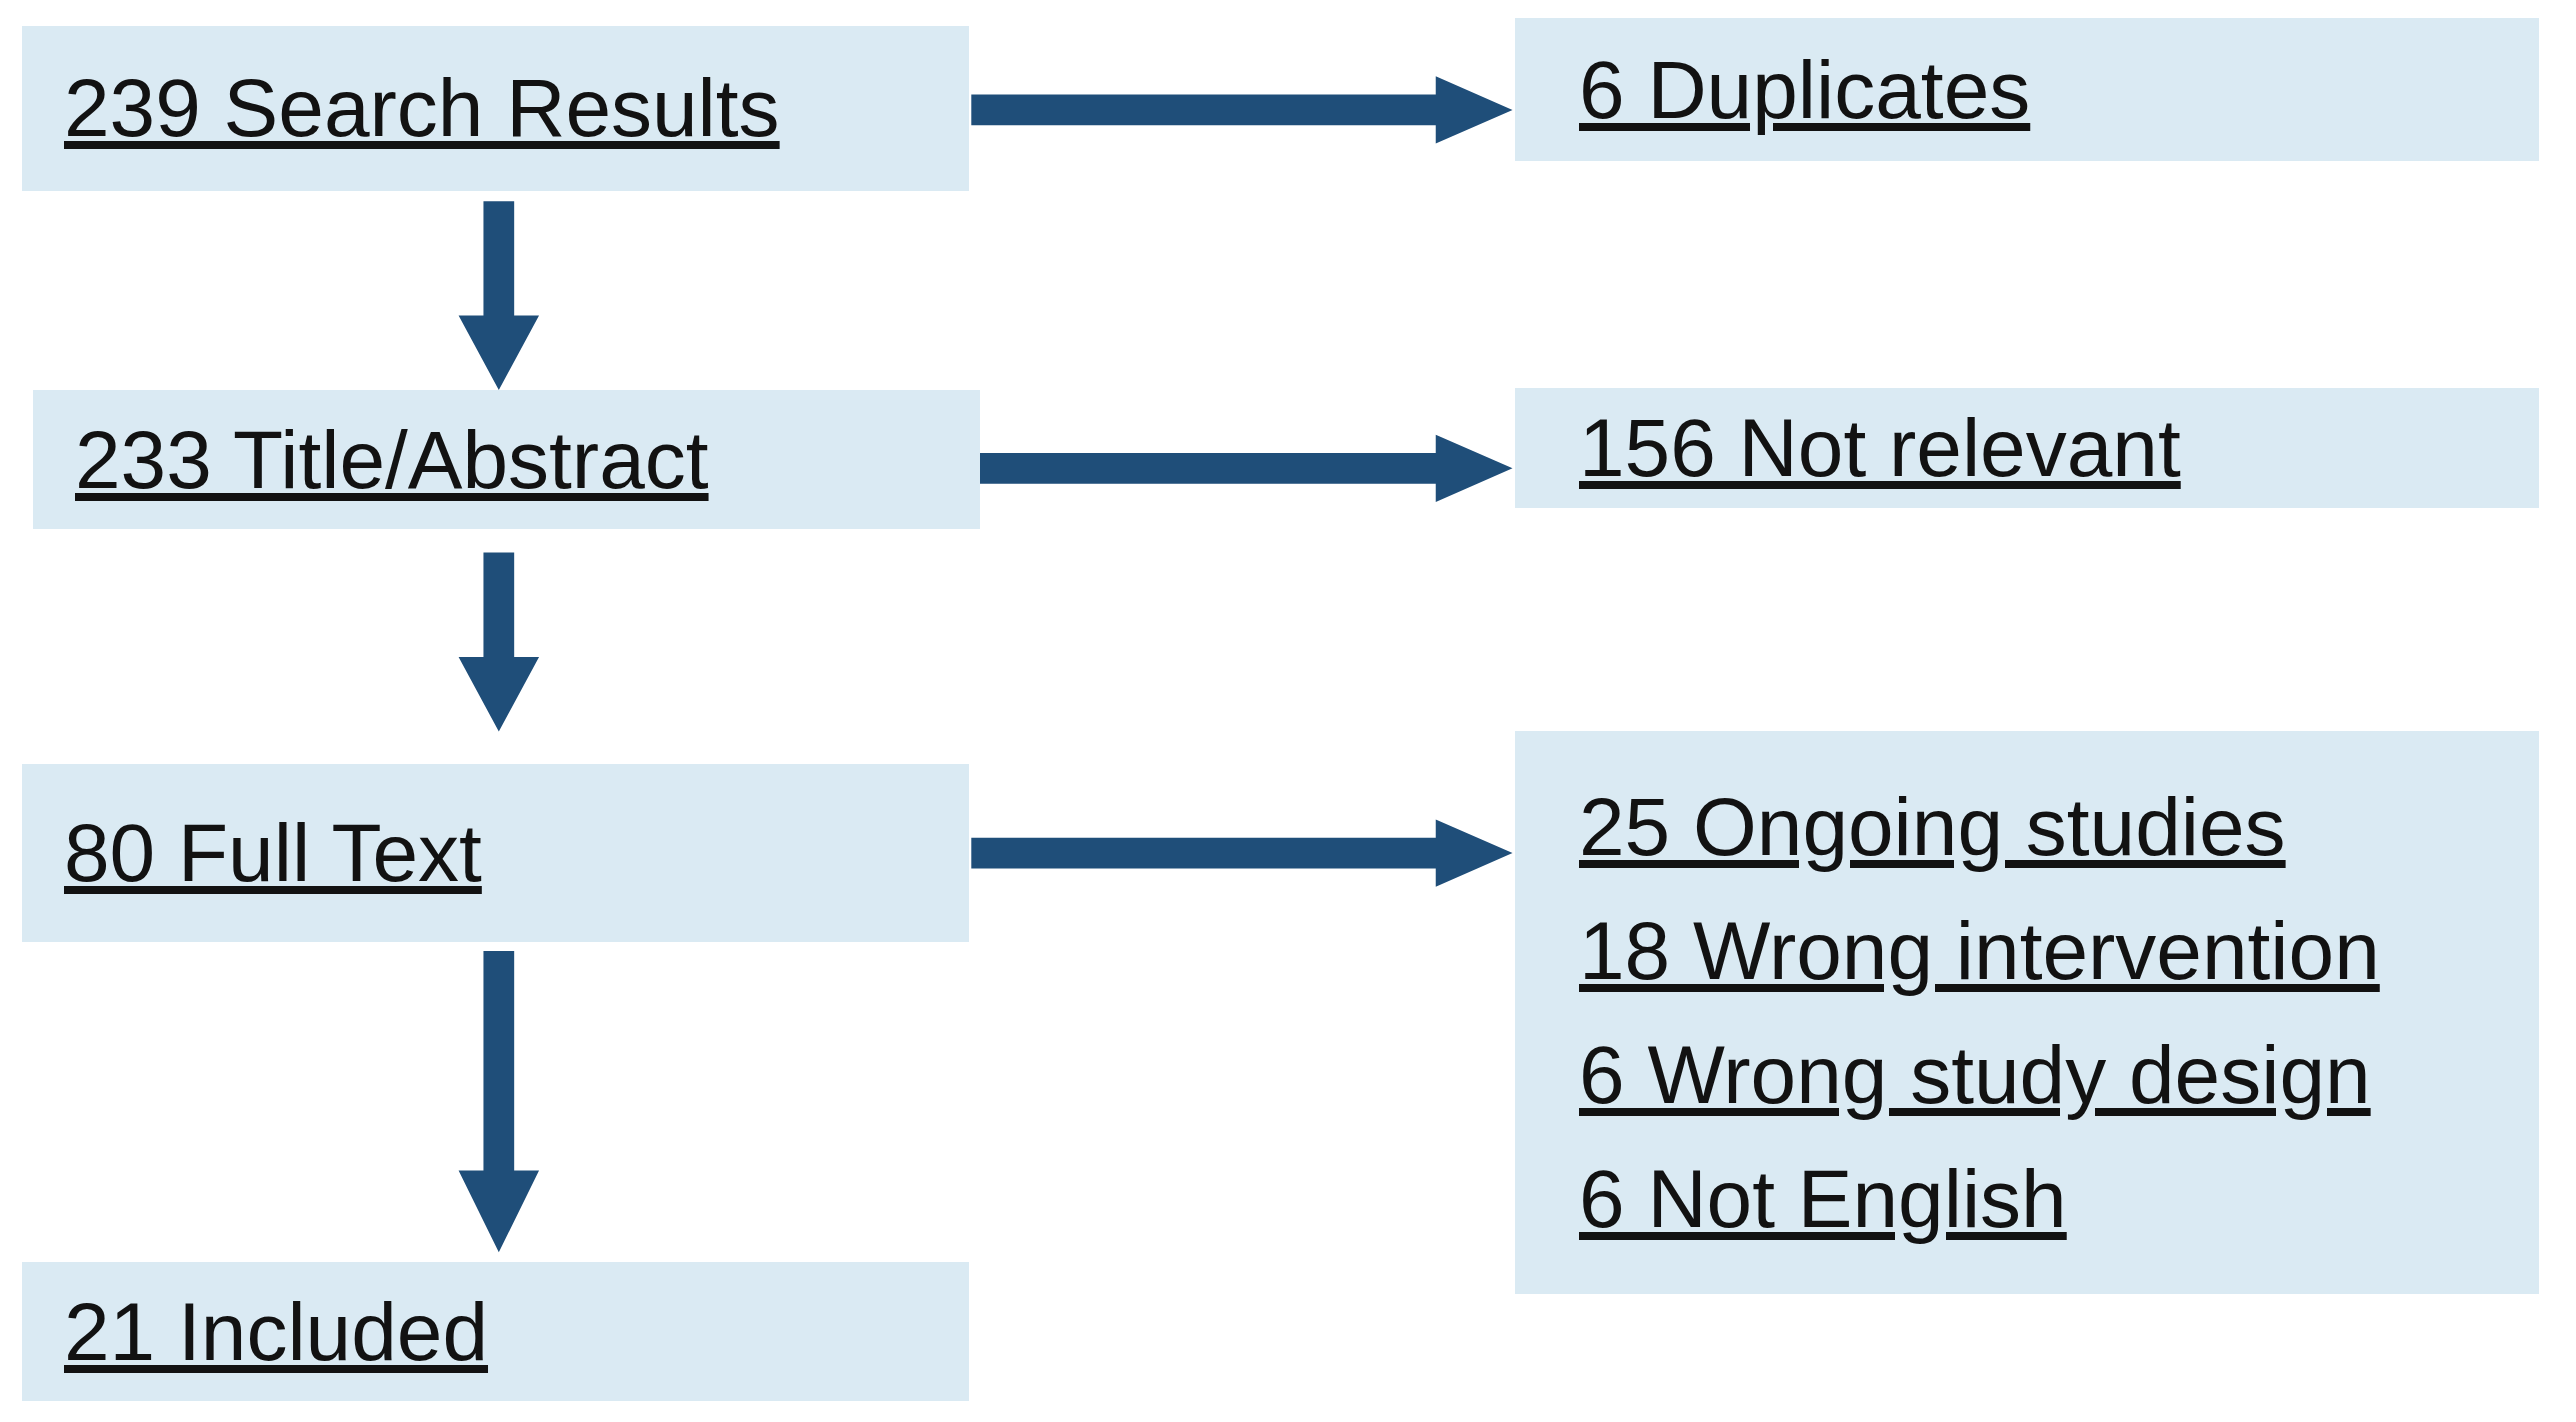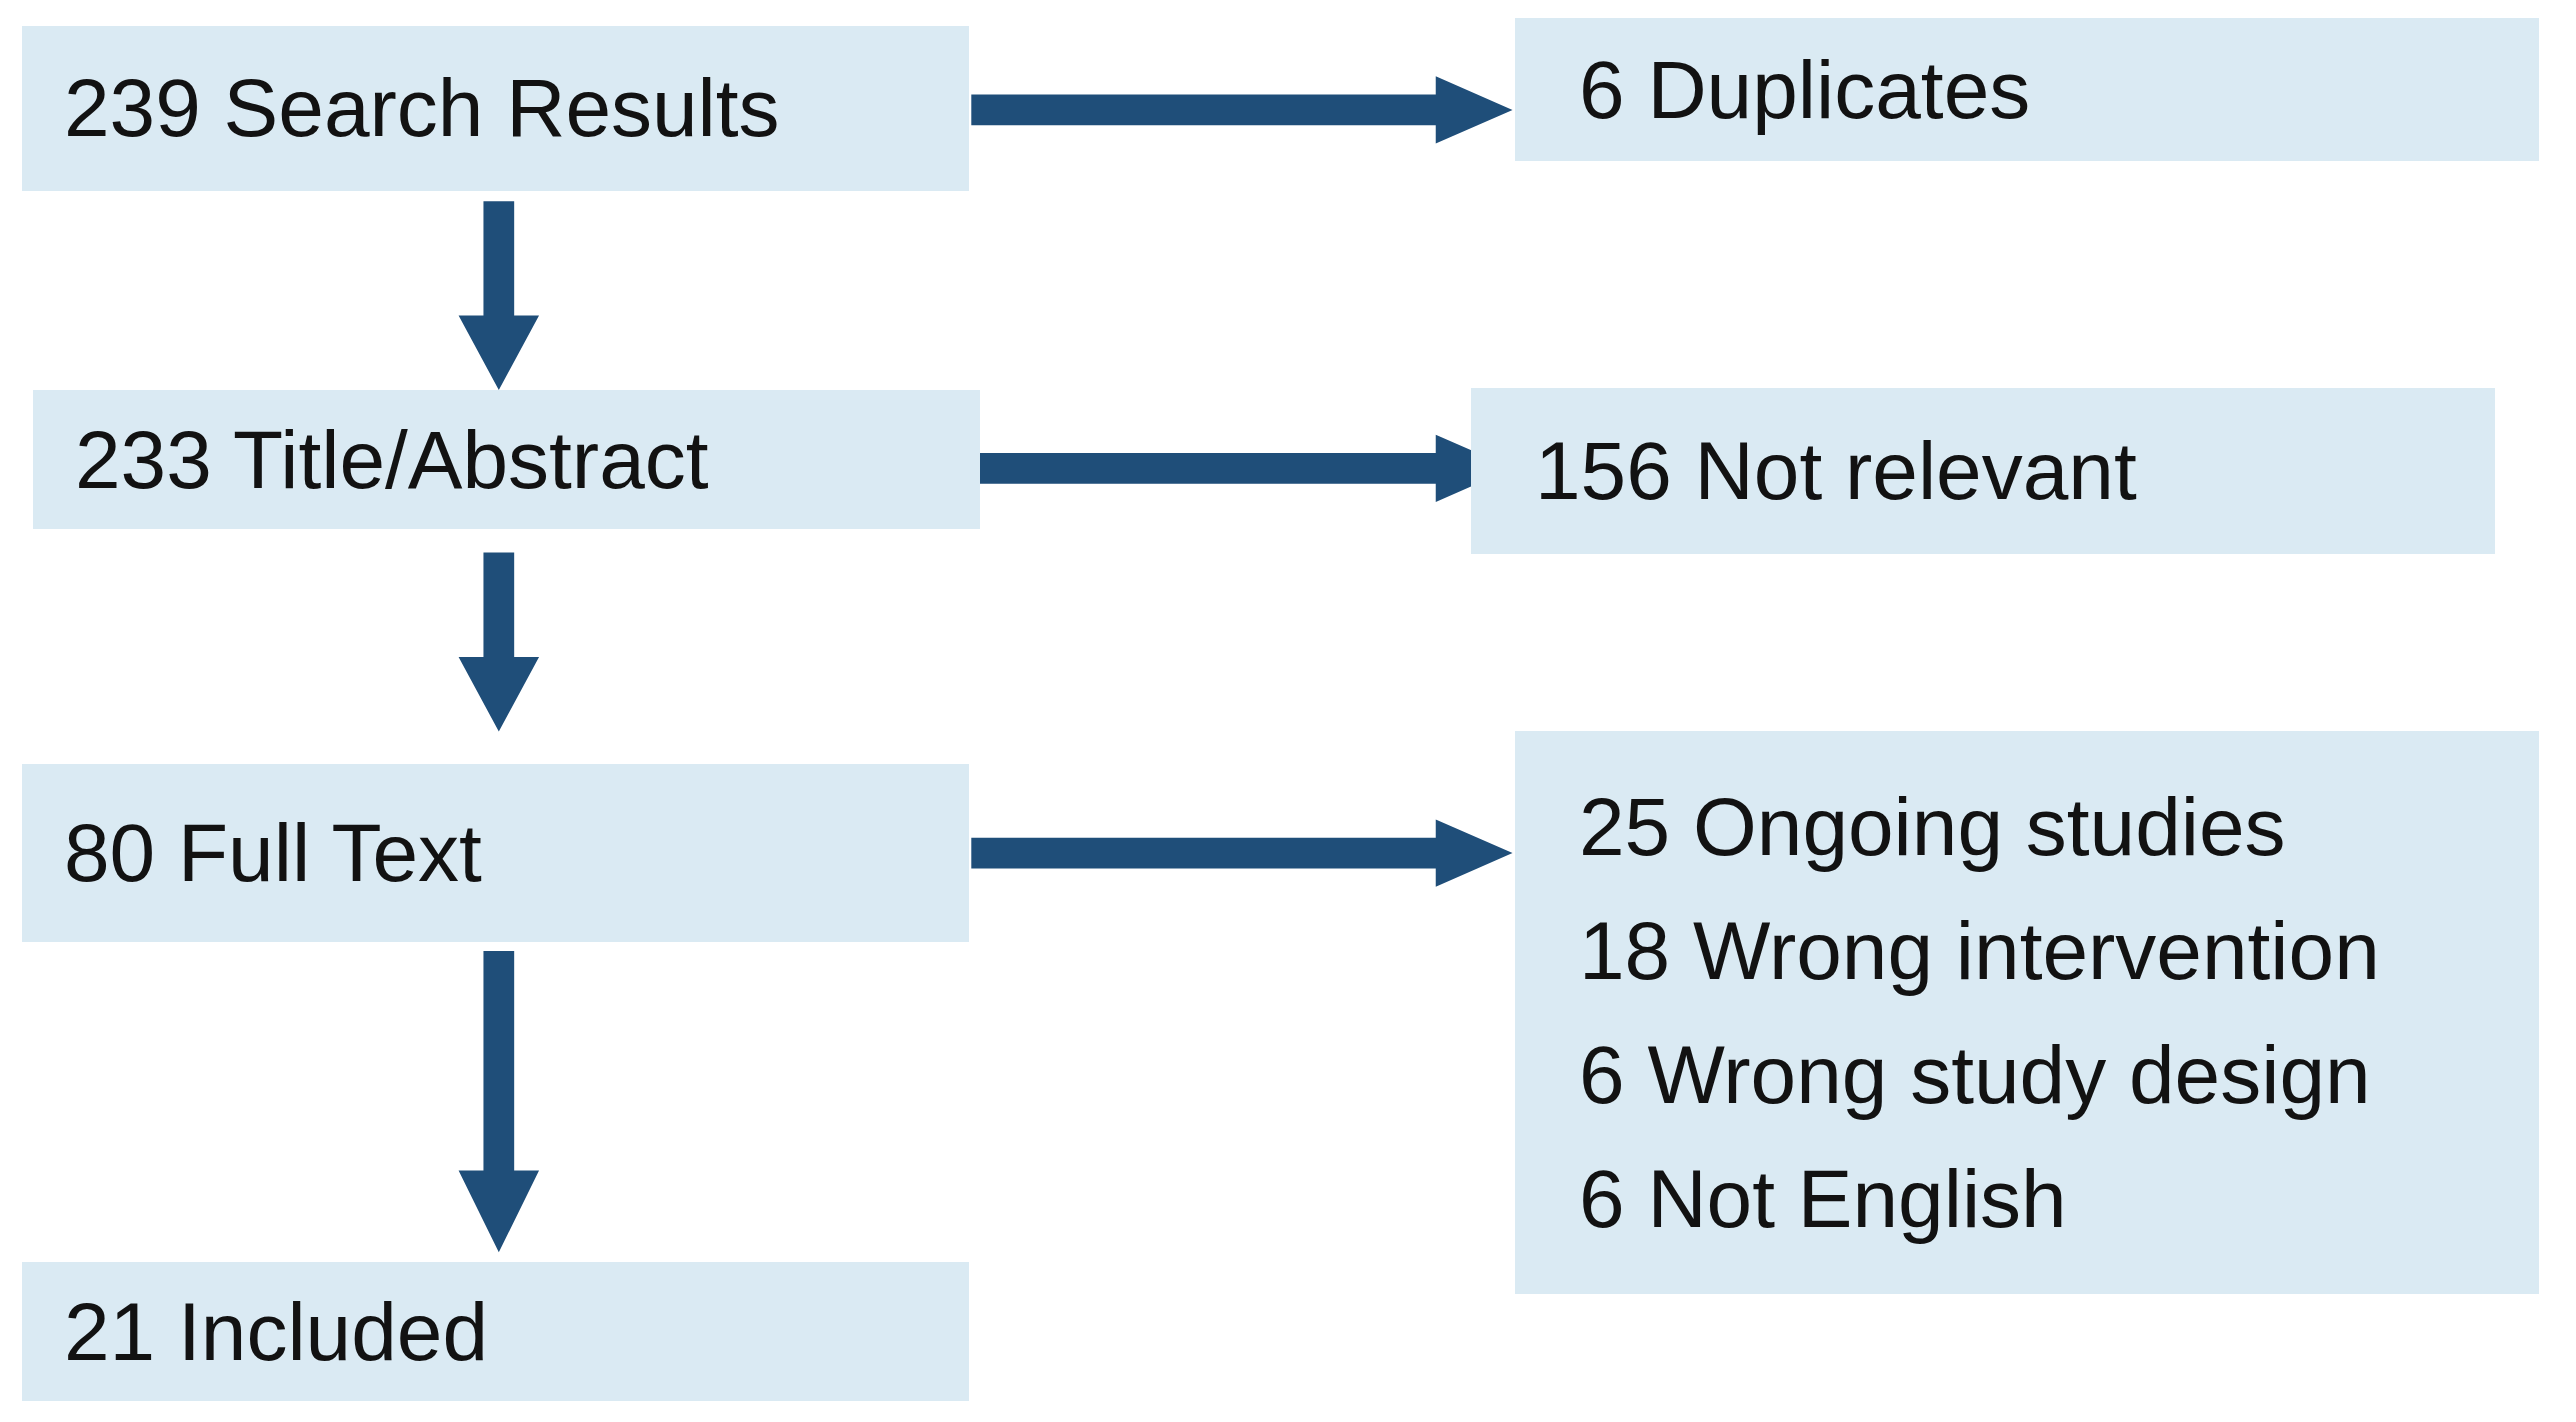--- a/index.html
+++ b/index.html
@@ -26,29 +26,30 @@
   .arrow { fill: var(--arrow-color); stroke: none; }
   .box {
     position: absolute;
     background: var(--box-fill);
     color: var(--text-color);
     display: flex;
     align-items: center;
     font-size: 82px;
     letter-spacing: 0px;
     white-space: nowrap;
+    text-decoration: underline;
   }
   .stage-box { padding-left: 42px; }
   .exclusion-box { padding-left: 64px; }
   .box-search        { left: 22px;   top: 25.6px;   width: 947px; height: 165px; }
   .box-title-abs     { left: 22px;   top: 390px;  width: 947px; height: 139px; margin-left: 11px; }
   .box-full-text     { left: 22px;   top: 764px; width: 947px; height: 178px; }
   .box-included      { left: 22px;   top: 1262px; width: 947px; height: 139px; }
   .box-duplicates    { left: 1515px; top: 18.3px;   width: 1024px; height: 143px; }
-  .box-not-relevant  { left: 1471px; top: 388px;  width: 1024px; height: 166px; }
+  .box-not-relevant  { left: 1515px; top: 388px;  width: 1024px; height: 120px; }
   .box-ft-exclusions {
     left: 1515px; top: 731px; width: 1024px; height: 563px;
     flex-direction: column;
     align-items: flex-start;
     justify-content: center;
   }
   .box-ft-exclusions .line { line-height: 124px; }
 </style>
 </head>
 <body>

